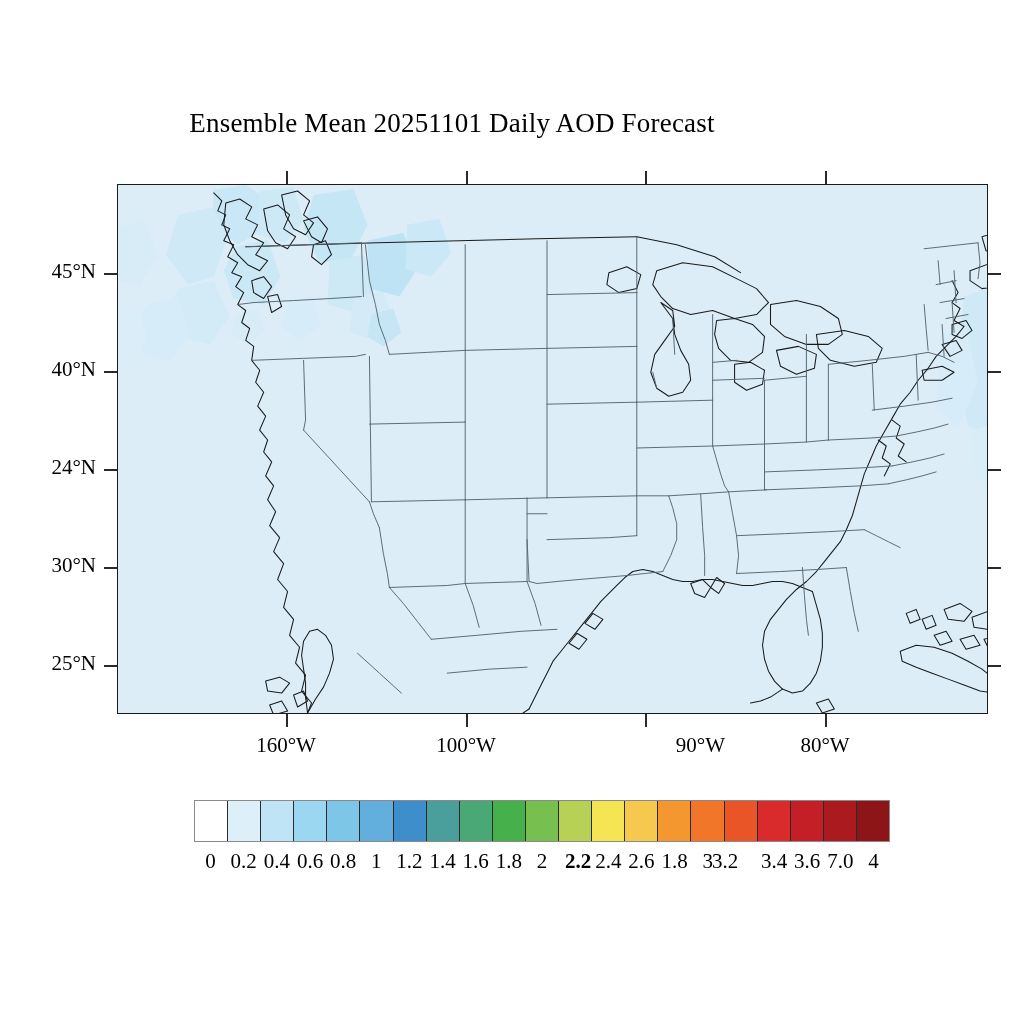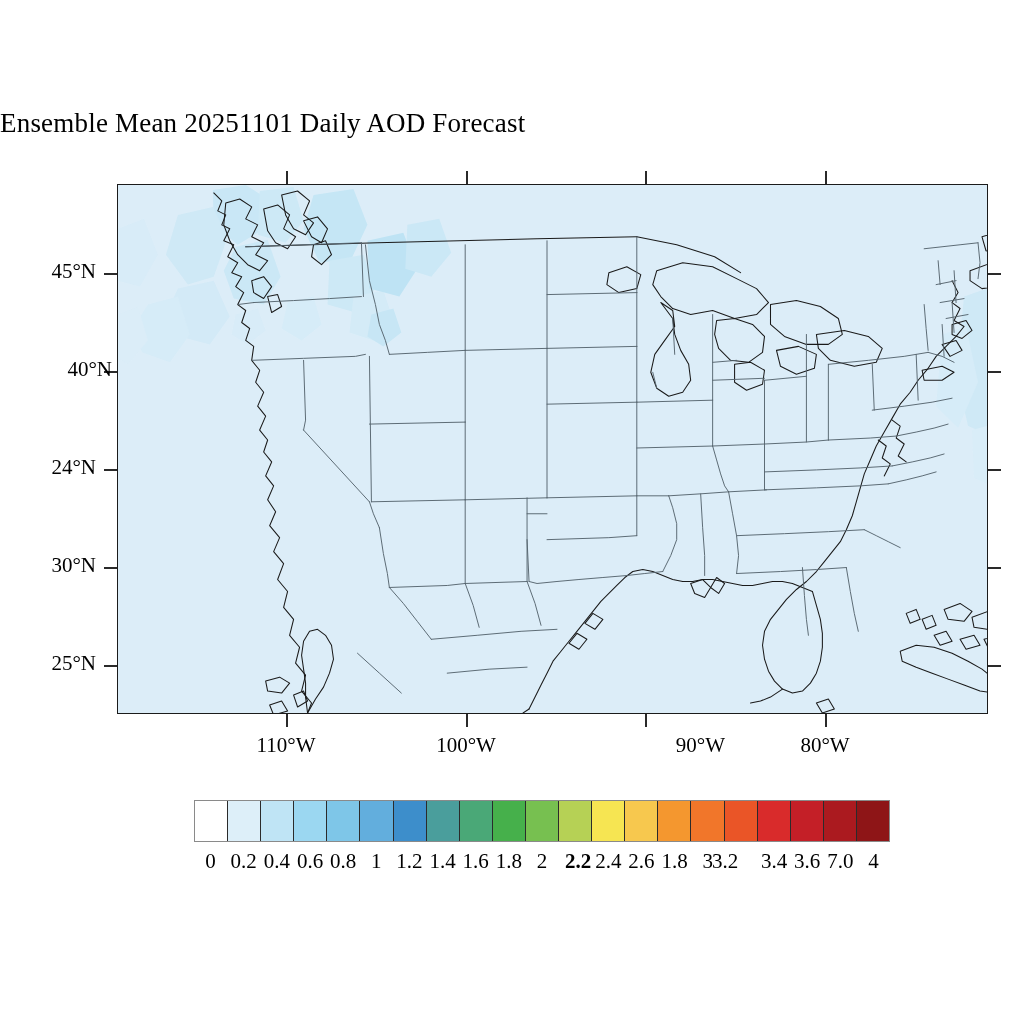--- a/index.html
+++ b/index.html
@@ -2,21 +2,21 @@
 <html><head>
 <meta charset="utf-8">
 <style>
   html,body{margin:0;padding:0;background:#ffffff;}
   body{width:1024px;height:1024px;position:relative;overflow:hidden;
        font-family:"Liberation Serif","DejaVu Serif",serif;color:#000;}
 
   #figure{position:absolute;left:0;top:0;width:1024px;height:1024px;}
 
   
-  #title{position:absolute;left:0;top:108px;width:904px;
+  #title{position:absolute;left:0;top:108px;width:904px;text-align:center;
          font-size:27px;letter-spacing:0.2px;white-space:nowrap;}
 
   
   #map-panel{position:absolute;left:117px;top:184px;width:871px;height:530px;
              border:1.6px solid #1b1b1b;box-sizing:border-box;overflow:hidden;
              background:#dcedf8;}
   #map-svg{position:absolute;left:0;top:0;width:100%;height:100%;display:block;}
 
   
   .tick{position:absolute;background:#2a2a2a;}
@@ -311,28 +311,28 @@
     <div class="tick tick-v" style="left:825px;top:714px;"></div>
 
     <div class="tick tick-v" style="left:286px;top:171px;"></div>
     <div class="tick tick-v" style="left:466px;top:171px;"></div>
     <div class="tick tick-v" style="left:645px;top:171px;"></div>
     <div class="tick tick-v" style="left:825px;top:171px;"></div>
   </div>
 
   <div>
     <div class="tick-label lat-label" style="left:0px;top:259px;width:96px;">45°N</div>
-    <div class="tick-label lat-label" style="left:0px;top:357px;width:96px;padding-left:16px;">40°N</div>
+    <div class="tick-label lat-label" style="left:0px;top:357px;width:96px;">40°N</div>
     <div class="tick-label lat-label" style="left:0px;top:455px;width:96px;">24°N</div>
     <div class="tick-label lat-label" style="left:0px;top:553px;width:96px;">30°N</div>
     <div class="tick-label lat-label" style="left:0px;top:651px;width:96px;">25°N</div>
   </div>
 
   <div>
-    <div class="tick-label lon-label" style="left:206px;top:733px;width:160px;">110°W</div>
+    <div class="tick-label lon-label" style="left:206px;top:733px;width:160px;">160°W</div>
     <div class="tick-label lon-label" style="left:386px;top:733px;width:160px;">100°W</div>
     <div class="tick-label lon-label" style="left:565px;top:733px;width:160px;text-align:right;">90°W</div>
     <div class="tick-label lon-label" style="left:745px;top:733px;width:160px;">80°W</div>
   </div>
 
   <div id="colorbar">
       <div class="swatch" style="background: rgb(255, 255, 255);"></div>
       <div class="swatch" style="background: rgb(221, 239, 249);"></div>
       <div class="swatch" style="background: rgb(191, 228, 245);"></div>
       <div class="swatch" style="background: rgb(155, 215, 241);"></div>

